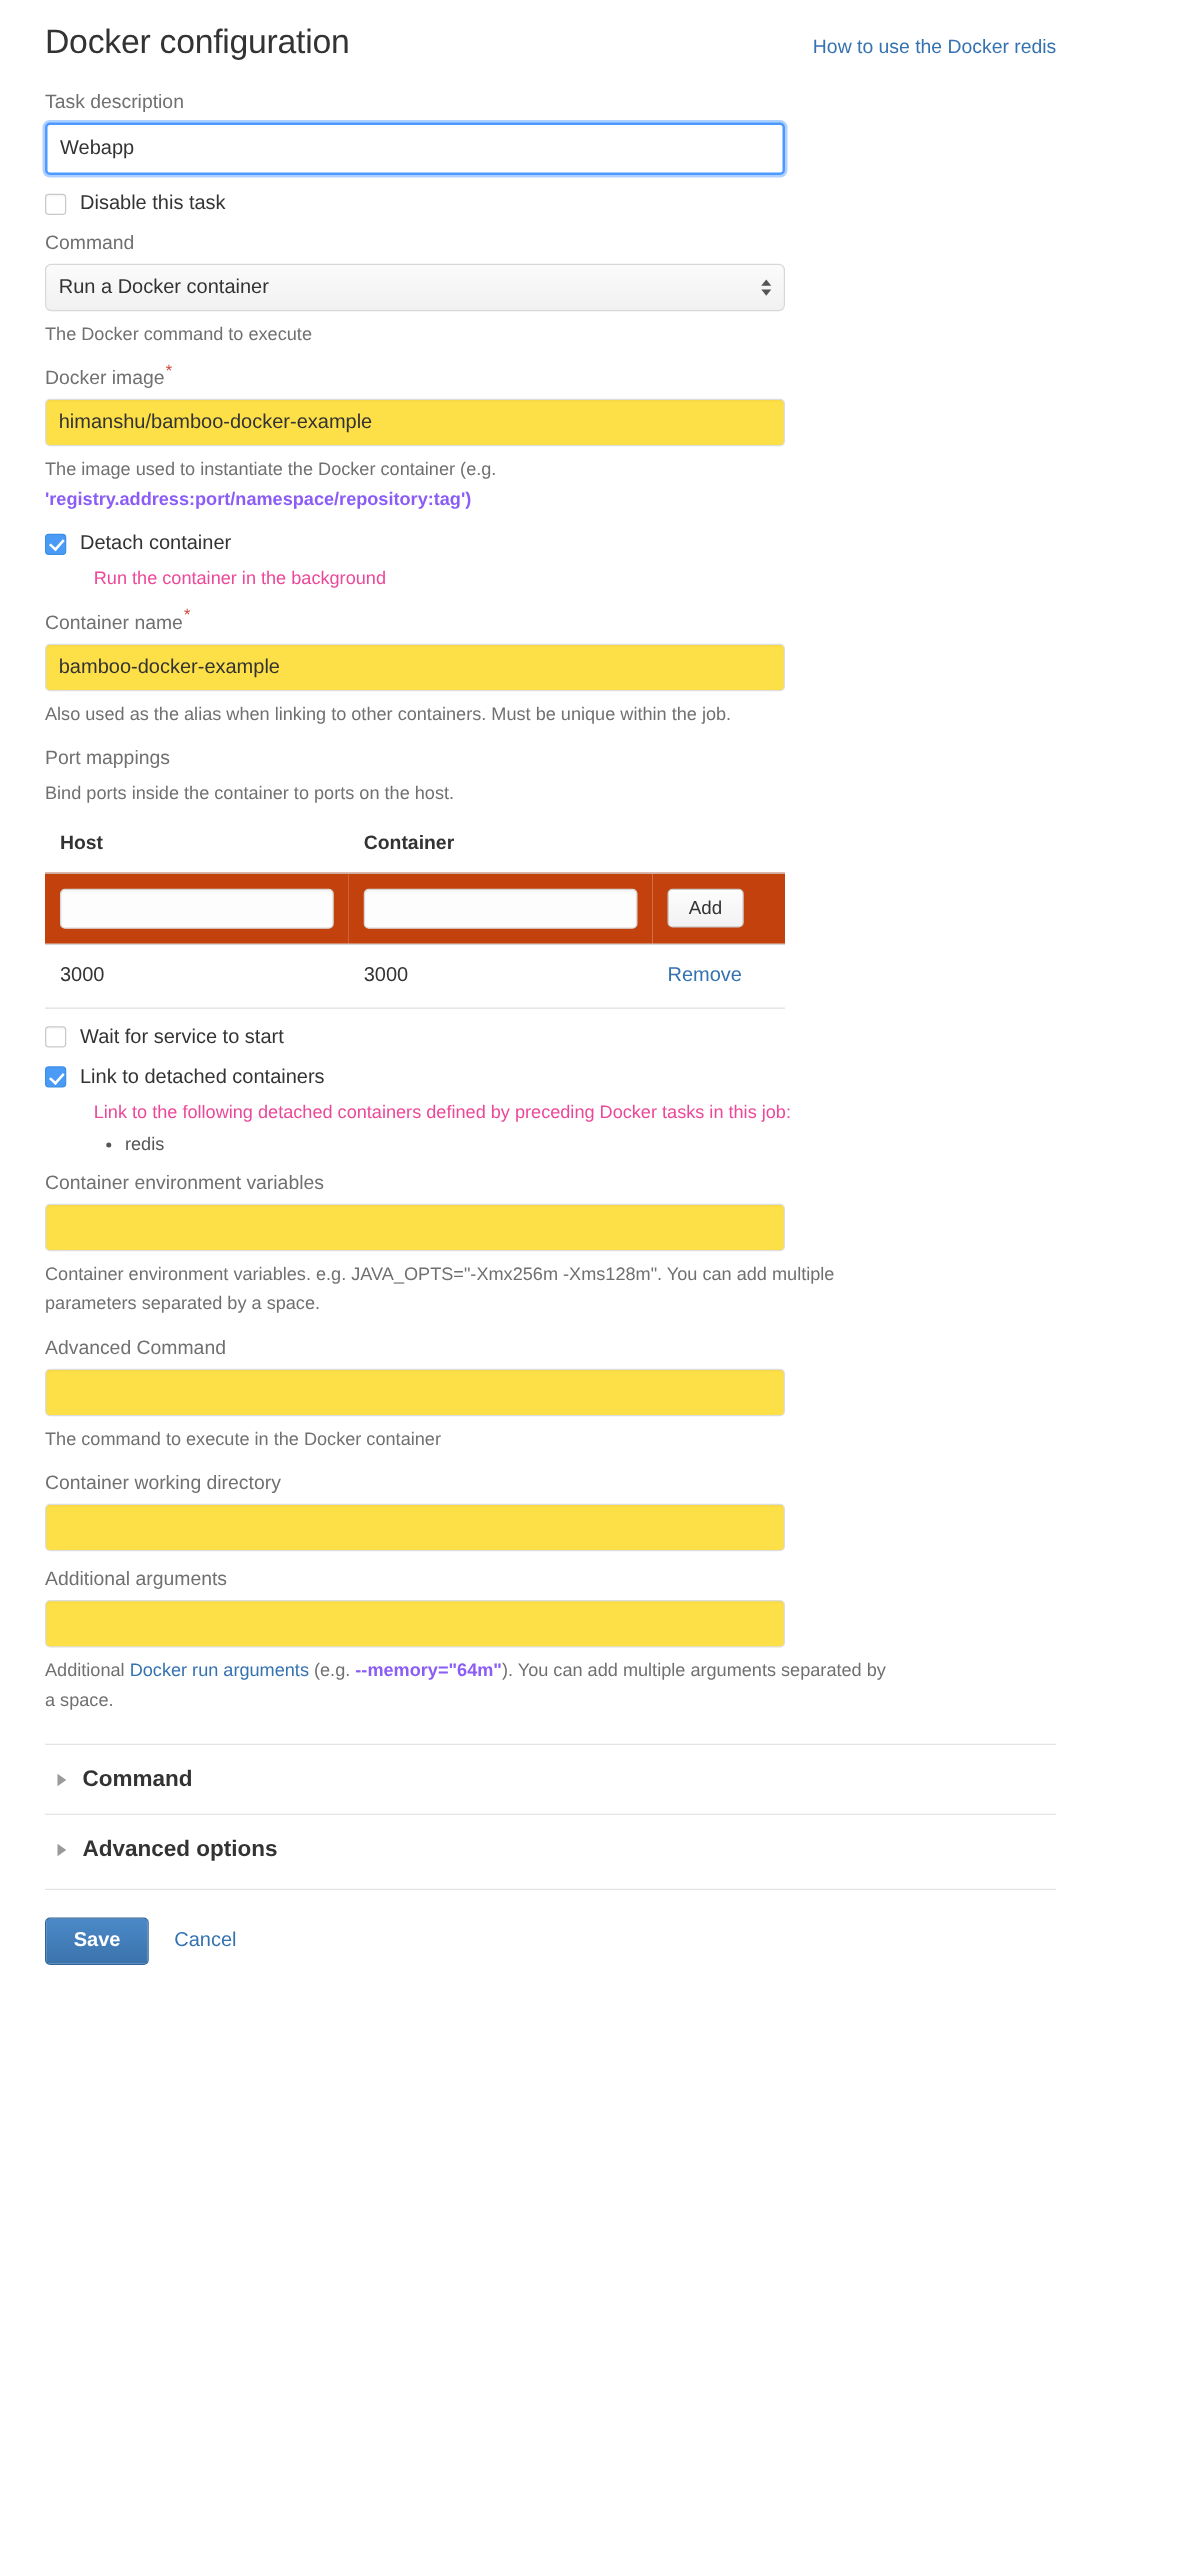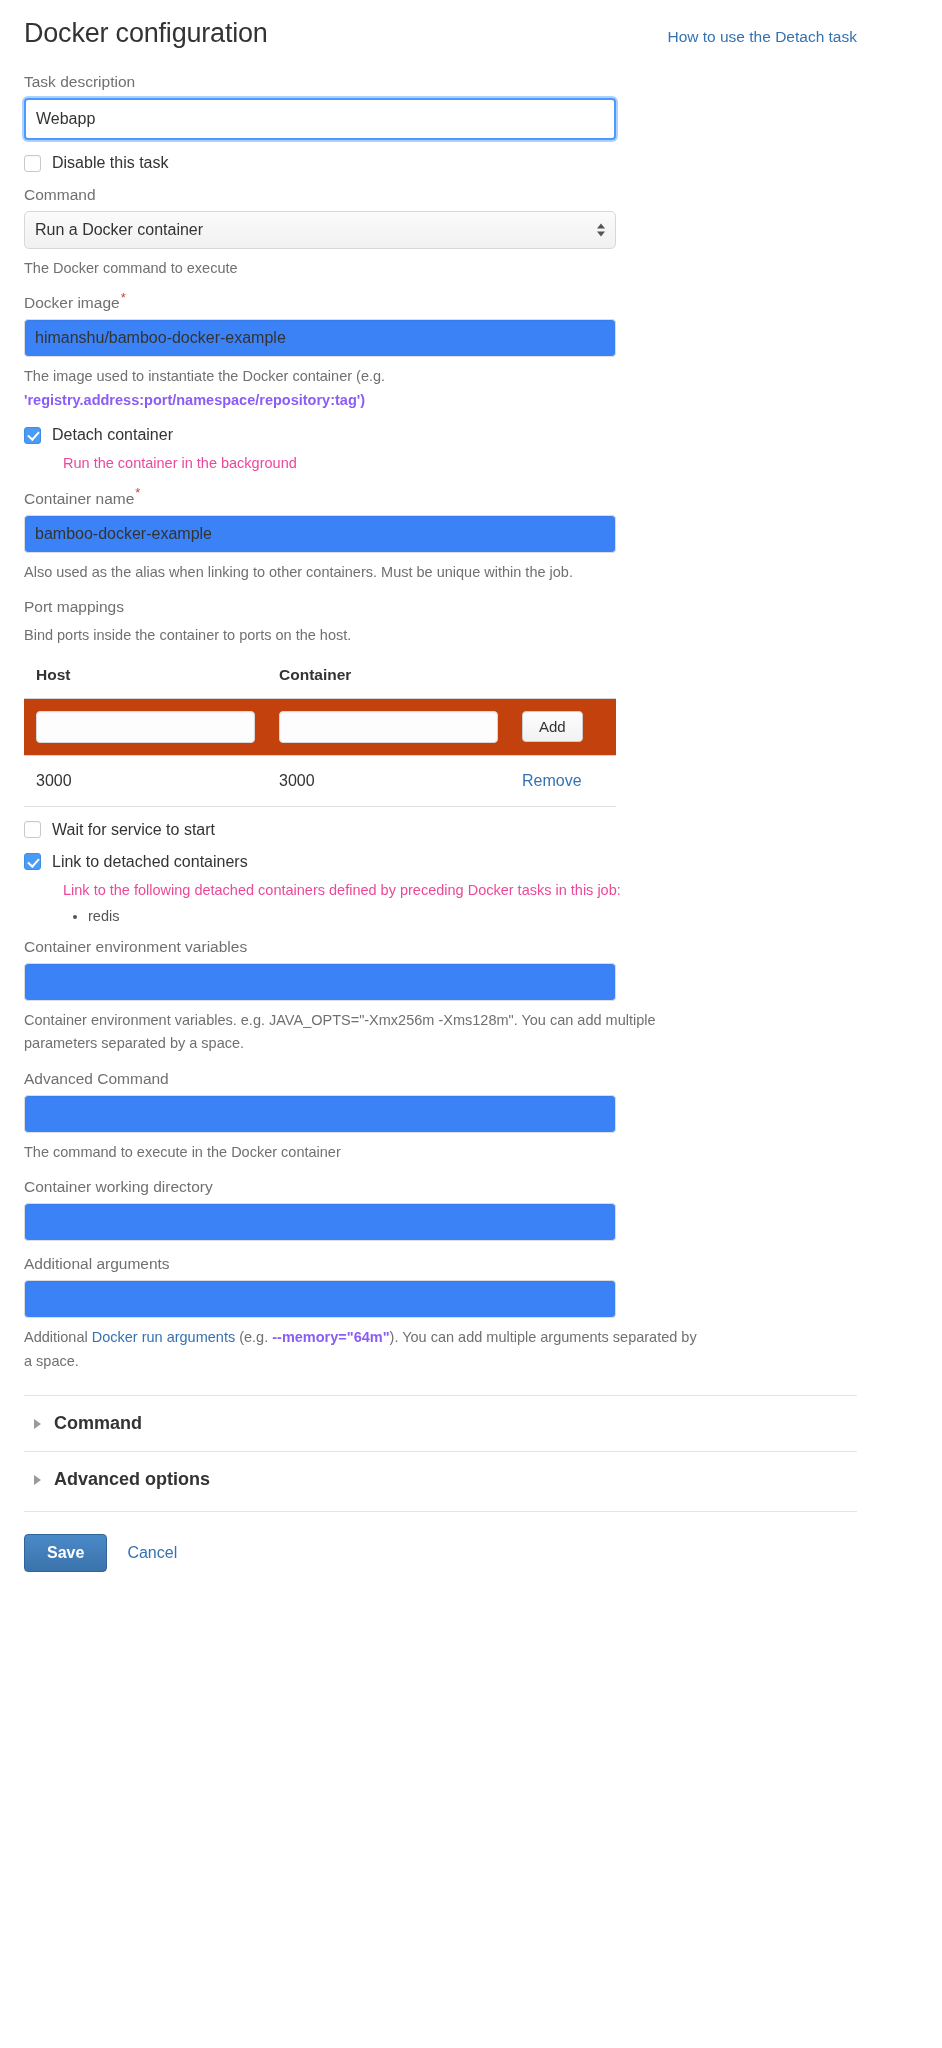--- a/index.html
+++ b/index.html
@@ -10,21 +10,21 @@
   }
   body {
     width: 942px;
     min-height: 2048px;
     font-family: "Liberation Sans", sans-serif;
     color: #333333;
     -webkit-font-smoothing: antialiased;
   }
   .page {
     width: 881px;
-    padding: 0 24px;
+    padding: 0 36px;
     position: relative;
   }
   
   .header-row {
     display: flex;
     align-items: baseline;
     justify-content: space-between;
     padding-top: 18px;
     padding-bottom: 10px;
   }
@@ -61,21 +61,21 @@
   }
   .text-input {
     display: block;
     width: 100%;
     max-width: 592px;
     height: 38px;
     padding: 6px 10px;
     font-size: 16px;
     font-family: "Liberation Sans", sans-serif;
     color: #333333;
-    background: #3b82f6;
+    background: #fde047;
     border: 1px solid #dddddd;
     border-radius: 4px;
     outline: none;
     box-shadow: inset 0 1px 2px rgba(0,0,0,0.045);
   }
   .text-input.focused {
     background: #ffffff;
     border: 2px solid #4c9aff;
     box-shadow: 0 0 0 2px rgba(76,154,255,0.45);
     height: 42px;
@@ -299,21 +299,21 @@
     cursor: pointer;
   }
 </style>
 </head>
 <body>
 
 <div class="page">
 
   <div class="header-row">
     <h1 class="page-title">Docker configuration</h1>
-    <a class="help-link">How to use the Detach task</a>
+    <a class="help-link">How to use the Docker redis</a>
   </div>
 
   <div class="field">
     <label class="field-label">Task description</label>
     <input class="text-input focused" type="text" value="Webapp" style="">
   </div>
 
   <div class="check-row">
     <span class="cbox off"></span>
     <span class="check-label">Disable this task</span>

